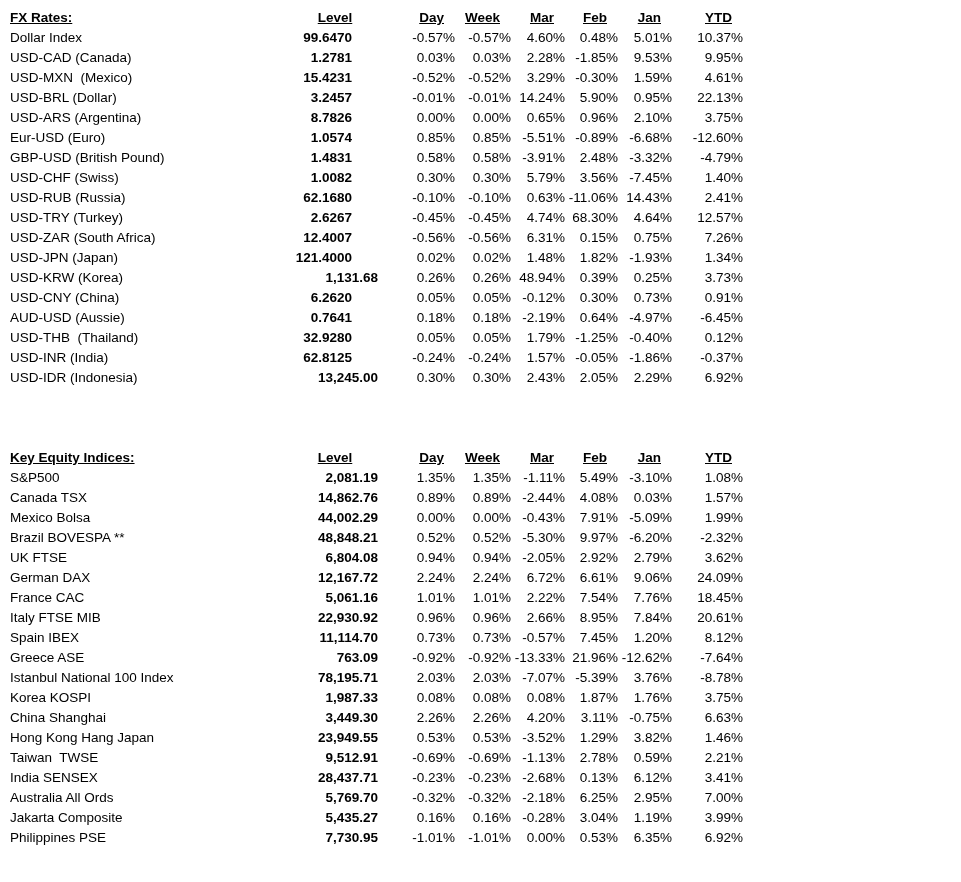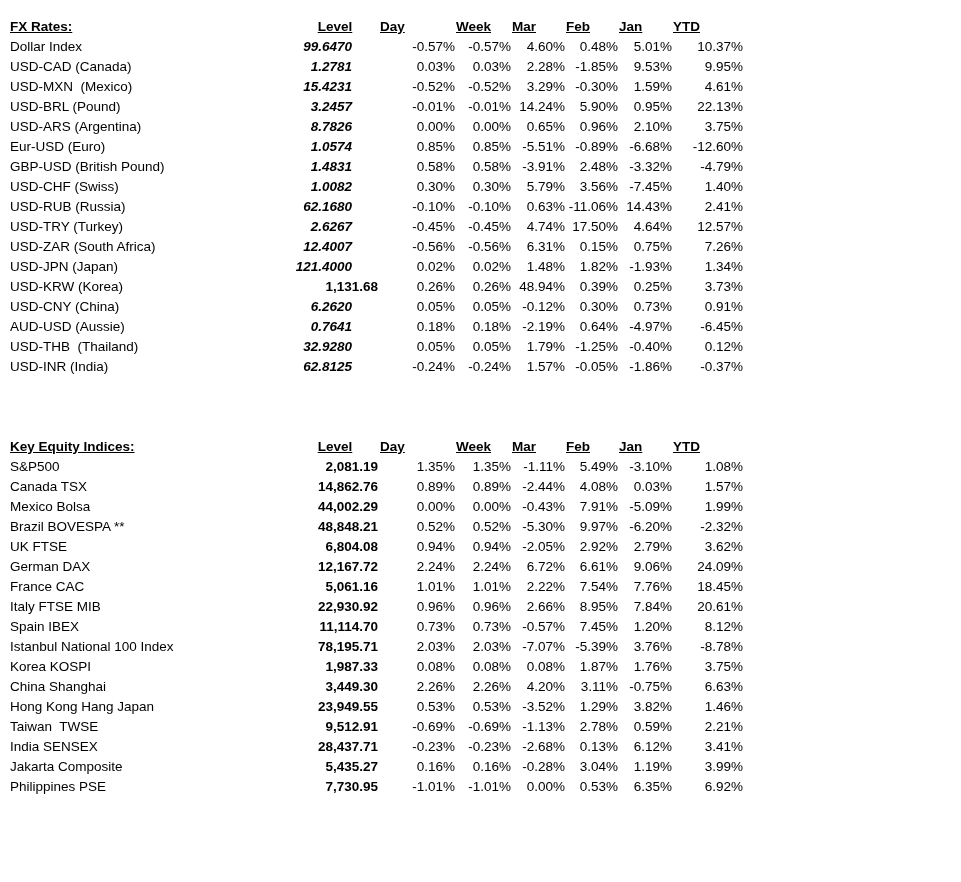--- a/index.html
+++ b/index.html
@@ -10,21 +10,21 @@
   body {
     width: 961px;
     height: 882px;
     overflow: hidden;
     font-family: "Liberation Sans", sans-serif;
     font-size: 13.5px;
     color: #000000;
   }
   .sheet {
     position: relative;
-    padding-top: 17px;
+    padding-top: 8px;
   }
   table.grid {
     border-collapse: collapse;
     table-layout: fixed;
     width: 744px;
   }
   col.c-name  { width: 290px; }
   col.c-level { width: 90px; }
   col.c-day   { width: 76px; }
   col.c-week  { width: 56px; }
@@ -48,37 +48,36 @@
     font-weight: 700;
     text-decoration: underline;
   }
   th.lvl-h {
     text-align: center;
     font-weight: 700;
     text-decoration: underline;
     margin-top: 16px;
   }
   th.pct-h {
-    text-align: left;
+    text-align: right;
     padding-right: 12px;
     font-weight: 700;
     text-decoration: underline;
   }
   td.name {
     text-align: left;
     padding-left: 10px;
   }
   td.lvl {
     text-align: right;
     padding-right: 2px;
     font-weight: 700;
   }
   td.lvl.pad {
     padding-right: 28px;
-    font-style: italic;
   }
   td.pct {
     text-align: right;
     padding-right: 1px;
   }
   .spacer {
     height: 60px;
   }
 </style>
 </head>
@@ -134,21 +133,21 @@
         <td class="name">USD-MXN  (Mexico)</td>
         <td class="lvl pad">15.4231</td>
         <td class="pct">-0.52%</td>
         <td class="pct">-0.52%</td>
         <td class="pct">3.29%</td>
         <td class="pct">-0.30%</td>
         <td class="pct">1.59%</td>
         <td class="pct">4.61%</td>
       </tr>
         <tr>
-        <td class="name">USD-BRL (Pound)</td>
+        <td class="name">USD-BRL (Dollar)</td>
         <td class="lvl pad">3.2457</td>
         <td class="pct">-0.01%</td>
         <td class="pct">-0.01%</td>
         <td class="pct">14.24%</td>
         <td class="pct">5.90%</td>
         <td class="pct">0.95%</td>
         <td class="pct">22.13%</td>
       </tr>
         <tr>
         <td class="name">USD-ARS (Argentina)</td>
@@ -199,21 +198,21 @@
         <td class="pct">-11.06%</td>
         <td class="pct">14.43%</td>
         <td class="pct">2.41%</td>
       </tr>
         <tr>
         <td class="name">USD-TRY (Turkey)</td>
         <td class="lvl pad">2.6267</td>
         <td class="pct">-0.45%</td>
         <td class="pct">-0.45%</td>
         <td class="pct">4.74%</td>
-        <td class="pct">17.50%</td>
+        <td class="pct">68.30%</td>
         <td class="pct">4.64%</td>
         <td class="pct">12.57%</td>
       </tr>
         <tr>
         <td class="name">USD-ZAR (South Africa)</td>
         <td class="lvl pad">12.4007</td>
         <td class="pct">-0.56%</td>
         <td class="pct">-0.56%</td>
         <td class="pct">6.31%</td>
         <td class="pct">0.15%</td>
@@ -272,20 +271,30 @@
       </tr>
         <tr>
         <td class="name">USD-INR (India)</td>
         <td class="lvl pad">62.8125</td>
         <td class="pct">-0.24%</td>
         <td class="pct">-0.24%</td>
         <td class="pct">1.57%</td>
         <td class="pct">-0.05%</td>
         <td class="pct">-1.86%</td>
         <td class="pct">-0.37%</td>
+      </tr>
+        <tr>
+        <td class="name">USD-IDR (Indonesia)</td>
+        <td class="lvl">13,245.00</td>
+        <td class="pct">0.30%</td>
+        <td class="pct">0.30%</td>
+        <td class="pct">2.43%</td>
+        <td class="pct">2.05%</td>
+        <td class="pct">2.29%</td>
+        <td class="pct">6.92%</td>
       </tr>
     </tbody>
   </table>
 
   <div class="spacer"></div>
 
   <table class="grid">
     <colgroup>
       <col class="c-name">
         <col class="c-level">
@@ -393,20 +402,30 @@
         <td class="name">Spain IBEX</td>
         <td class="lvl">11,114.70</td>
         <td class="pct">0.73%</td>
         <td class="pct">0.73%</td>
         <td class="pct">-0.57%</td>
         <td class="pct">7.45%</td>
         <td class="pct">1.20%</td>
         <td class="pct">8.12%</td>
       </tr>
         <tr>
+        <td class="name">Greece ASE</td>
+        <td class="lvl">763.09</td>
+        <td class="pct">-0.92%</td>
+        <td class="pct">-0.92%</td>
+        <td class="pct">-13.33%</td>
+        <td class="pct">21.96%</td>
+        <td class="pct">-12.62%</td>
+        <td class="pct">-7.64%</td>
+      </tr>
+        <tr>
         <td class="name">Istanbul National 100 Index</td>
         <td class="lvl">78,195.71</td>
         <td class="pct">2.03%</td>
         <td class="pct">2.03%</td>
         <td class="pct">-7.07%</td>
         <td class="pct">-5.39%</td>
         <td class="pct">3.76%</td>
         <td class="pct">-8.78%</td>
       </tr>
         <tr>
@@ -453,20 +472,30 @@
         <td class="name">India SENSEX</td>
         <td class="lvl">28,437.71</td>
         <td class="pct">-0.23%</td>
         <td class="pct">-0.23%</td>
         <td class="pct">-2.68%</td>
         <td class="pct">0.13%</td>
         <td class="pct">6.12%</td>
         <td class="pct">3.41%</td>
       </tr>
         <tr>
+        <td class="name">Australia All Ords</td>
+        <td class="lvl">5,769.70</td>
+        <td class="pct">-0.32%</td>
+        <td class="pct">-0.32%</td>
+        <td class="pct">-2.18%</td>
+        <td class="pct">6.25%</td>
+        <td class="pct">2.95%</td>
+        <td class="pct">7.00%</td>
+      </tr>
+        <tr>
         <td class="name">Jakarta Composite</td>
         <td class="lvl">5,435.27</td>
         <td class="pct">0.16%</td>
         <td class="pct">0.16%</td>
         <td class="pct">-0.28%</td>
         <td class="pct">3.04%</td>
         <td class="pct">1.19%</td>
         <td class="pct">3.99%</td>
       </tr>
         <tr>

